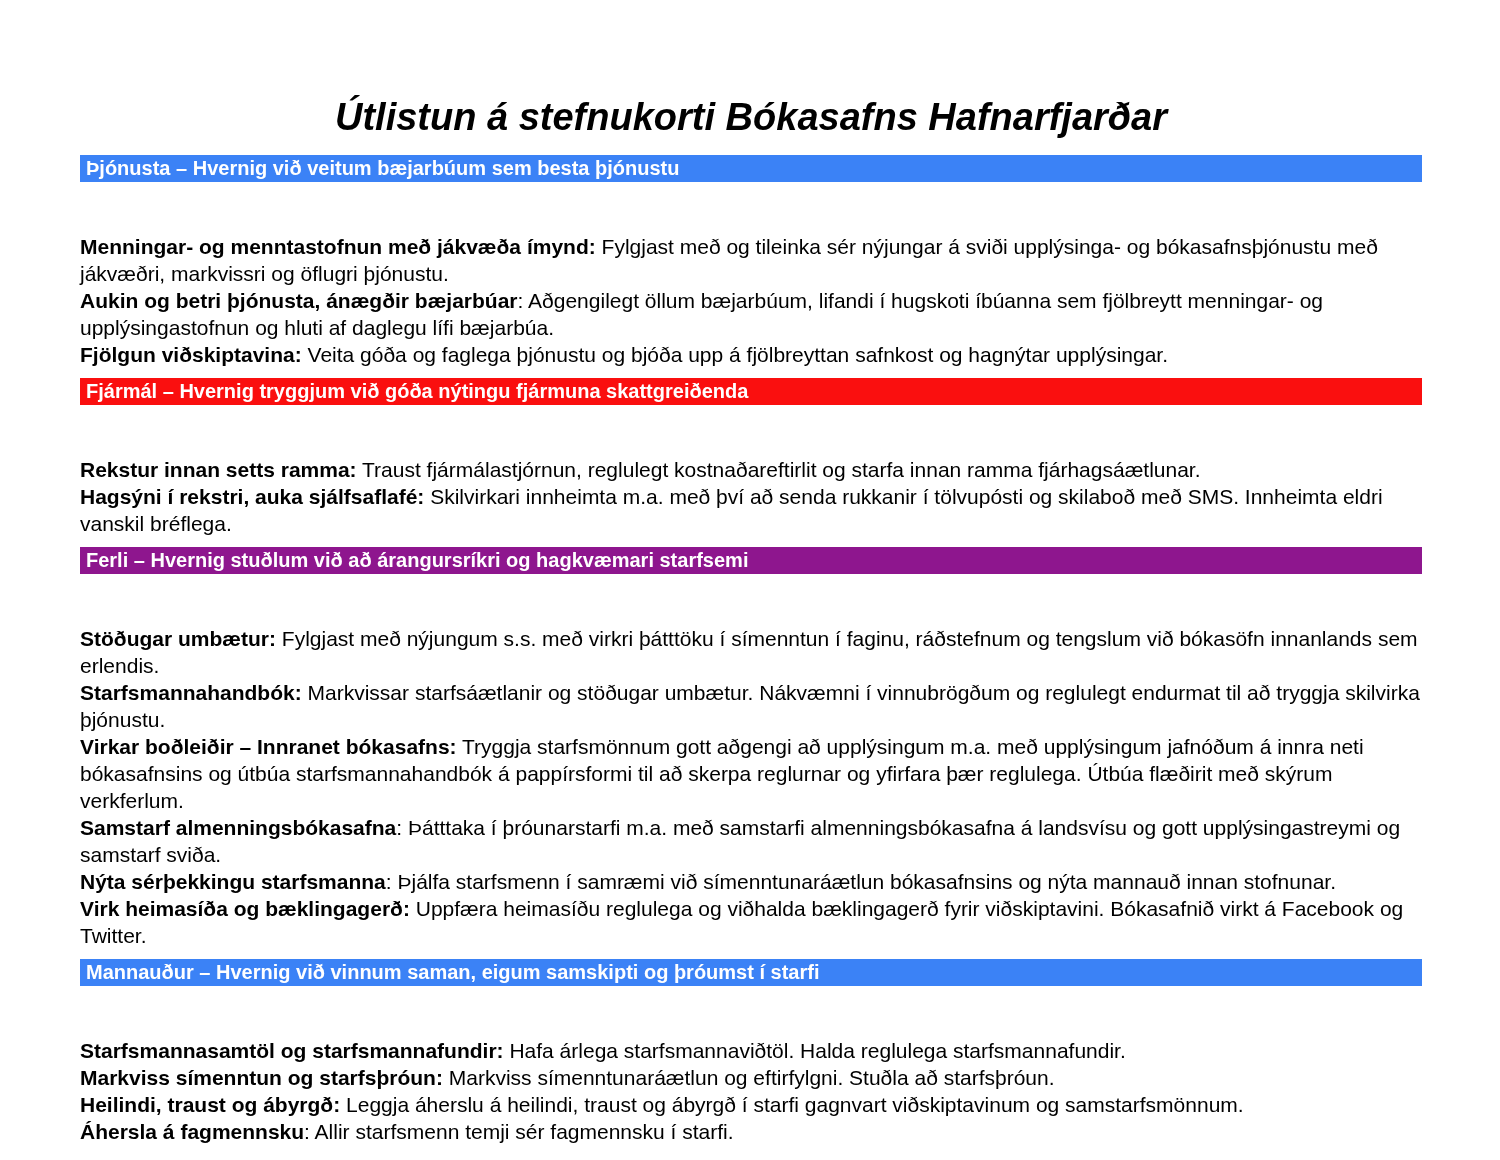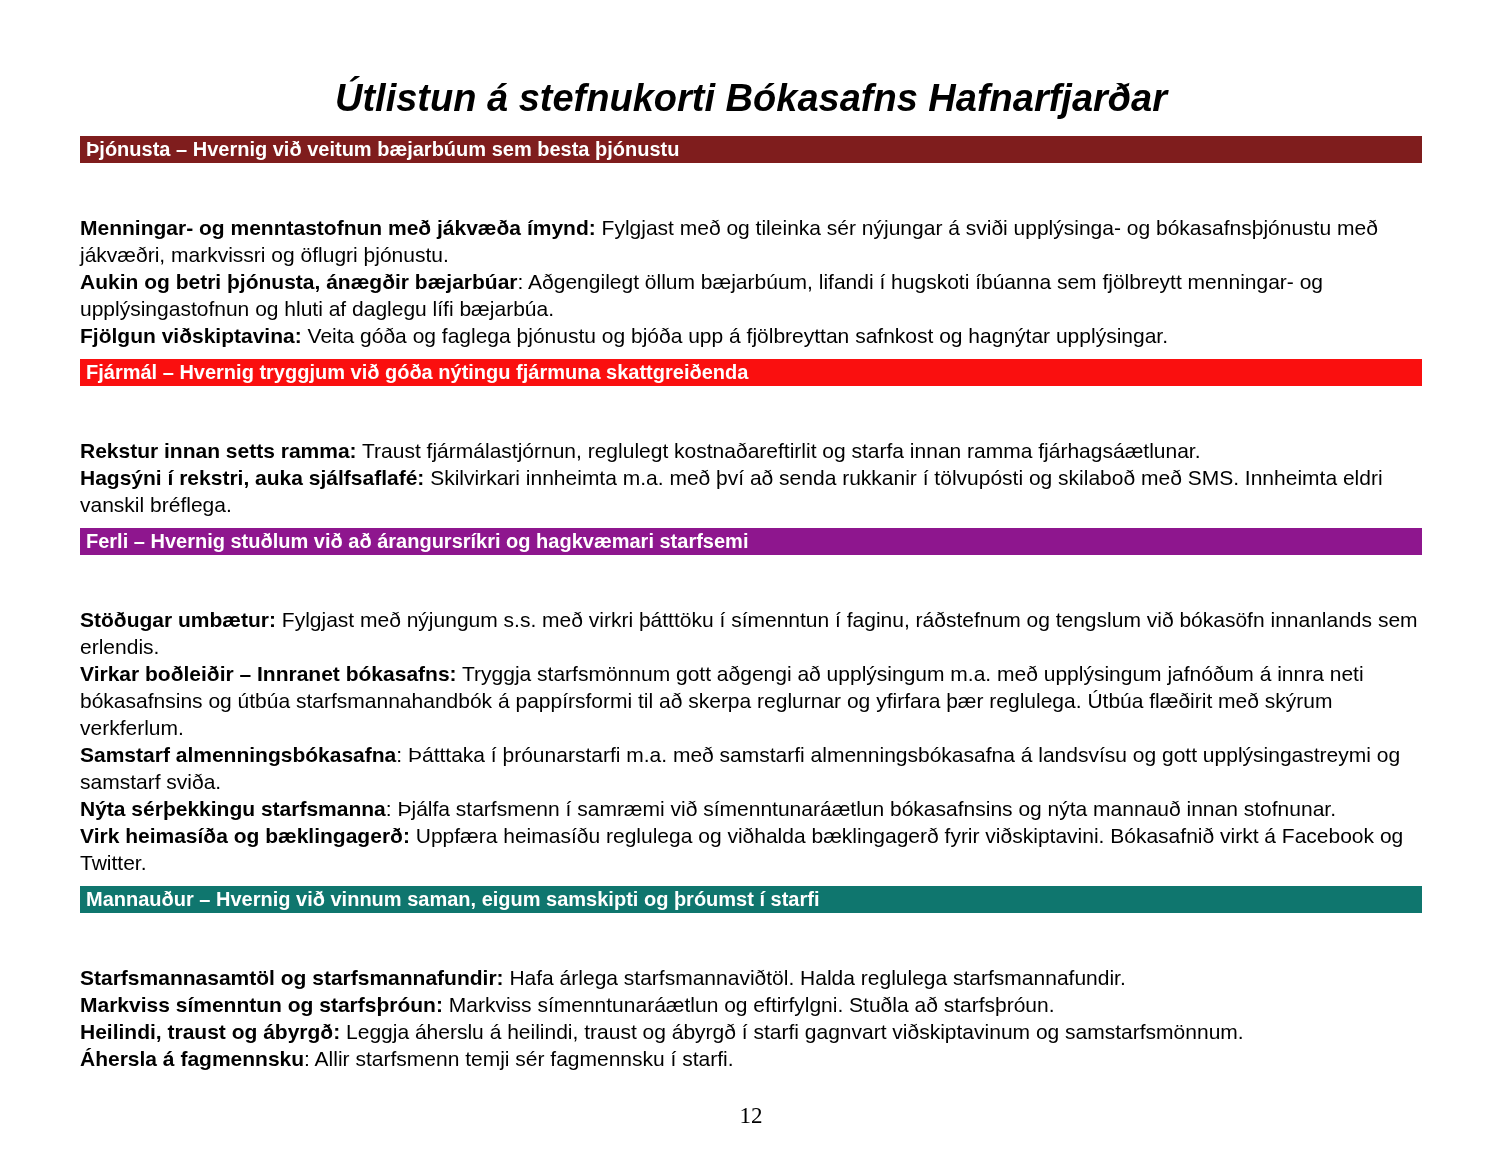--- a/index.html
+++ b/index.html
@@ -15,21 +15,21 @@
     color: #000000;
   }
   .page {
     box-sizing: border-box;
     width: 1500px;
     height: 1160px;
     padding: 0 78px 0 80px;
   }
   .doc-title {
     margin: 0 0 15px 0;
-    padding-top: 75px;
+    padding-top: 94px;
     line-height: 46px;
     font-size: 38px;
     font-weight: bold;
     font-style: italic;
     text-align: center;
     letter-spacing: 0px;
   }
   .section-header {
     box-sizing: border-box;
     height: 27px;
@@ -61,40 +61,41 @@
     line-height: 28px;
   }
 </style>
 </head>
 <body>
 
 <div class="page">
   <h1 class="doc-title">Útlistun á stefnukorti Bókasafns Hafnarfjarðar</h1>
 
   <div id="sections">
-      <div class="section-header" style="background: #7f1d1d;">Þjónusta – Hvernig við veitum bæjarbúum sem besta þjónustu</div>
+      <div class="section-header" style="background: #3b82f6;">Þjónusta – Hvernig við veitum bæjarbúum sem besta þjónustu</div>
       <div class="section-body">
         <div class="item"><span class="lead">Menningar- og menntastofnun með jákvæða ímynd:</span><span class="rest"> Fylgjast með og tileinka sér nýjungar á sviði upplýsinga- og bókasafnsþjónustu með jákvæðri, markvissri og öflugri þjónustu.</span></div>
         <div class="item"><span class="lead">Aukin og betri þjónusta, ánægðir bæjarbúar</span><span class="rest">: Aðgengilegt öllum bæjarbúum, lifandi í hugskoti íbúanna sem fjölbreytt menningar- og upplýsingastofnun og hluti af daglegu lífi bæjarbúa.</span></div>
         <div class="item"><span class="lead">Fjölgun viðskiptavina:</span><span class="rest"> Veita góða og faglega þjónustu og bjóða upp á fjölbreyttan safnkost og hagnýtar upplýsingar.</span></div>
       </div>
       <div class="section-header" style="background: rgb(250, 15, 15);">Fjármál – Hvernig tryggjum við góða nýtingu fjármuna skattgreiðenda</div>
       <div class="section-body">
         <div class="item"><span class="lead">Rekstur innan setts ramma:</span><span class="rest"> Traust fjármálastjórnun, reglulegt kostnaðareftirlit og starfa innan ramma fjárhagsáætlunar.</span></div>
         <div class="item"><span class="lead">Hagsýni í rekstri, auka sjálfsaflafé:</span><span class="rest"> Skilvirkari innheimta m.a. með því að senda rukkanir í tölvupósti og skilaboð með SMS. Innheimta eldri vanskil bréflega.</span></div>
       </div>
       <div class="section-header" style="background: rgb(142, 22, 142);">Ferli – Hvernig stuðlum við að árangursríkri og hagkvæmari starfsemi</div>
       <div class="section-body">
         <div class="item"><span class="lead">Stöðugar umbætur:</span><span class="rest"> Fylgjast með nýjungum s.s. með virkri þátttöku í símenntun í faginu, ráðstefnum og tengslum við bókasöfn innanlands sem erlendis.</span></div>
+        <div class="item"><span class="lead">Starfsmannahandbók:</span><span class="rest"> Markvissar starfsáætlanir og stöðugar umbætur. Nákvæmni í vinnubrögðum og reglulegt endurmat til að tryggja skilvirka þjónustu.</span></div>
         <div class="item"><span class="lead">Virkar boðleiðir – Innranet bókasafns:</span><span class="rest"> Tryggja starfsmönnum gott aðgengi að upplýsingum m.a. með upplýsingum jafnóðum á innra neti bókasafnsins og útbúa starfsmannahandbók á pappírsformi til að skerpa reglurnar og yfirfara þær reglulega. Útbúa flæðirit með skýrum verkferlum.</span></div>
         <div class="item"><span class="lead">Samstarf almenningsbókasafna</span><span class="rest">: Þátttaka í þróunarstarfi m.a. með samstarfi almenningsbókasafna á landsvísu og gott upplýsingastreymi og samstarf sviða.</span></div>
         <div class="item"><span class="lead">Nýta sérþekkingu starfsmanna</span><span class="rest">: Þjálfa starfsmenn í samræmi við símenntunaráætlun bókasafnsins og nýta mannauð innan stofnunar.</span></div>
         <div class="item"><span class="lead">Virk heimasíða og bæklingagerð:</span><span class="rest"> Uppfæra heimasíðu reglulega og viðhalda bæklingagerð fyrir viðskiptavini. Bókasafnið virkt á Facebook og Twitter.</span></div>
       </div>
-      <div class="section-header" style="background: #0f766e;">Mannauður – Hvernig við vinnum saman, eigum samskipti og þróumst í starfi</div>
+      <div class="section-header" style="background: #3b82f6;">Mannauður – Hvernig við vinnum saman, eigum samskipti og þróumst í starfi</div>
       <div class="section-body">
         <div class="item"><span class="lead">Starfsmannasamtöl og starfsmannafundir:</span><span class="rest"> Hafa árlega starfsmannaviðtöl. Halda reglulega starfsmannafundir.</span></div>
         <div class="item"><span class="lead">Markviss símenntun og starfsþróun:</span><span class="rest"> Markviss símenntunaráætlun og eftirfylgni. Stuðla að starfsþróun.</span></div>
         <div class="item"><span class="lead">Heilindi, traust og ábyrgð:</span><span class="rest"> Leggja áherslu á heilindi, traust og ábyrgð í starfi gagnvart viðskiptavinum og samstarfsmönnum.</span></div>
         <div class="item"><span class="lead">Áhersla á fagmennsku</span><span class="rest">: Allir starfsmenn temji sér fagmennsku í starfi.</span></div>
       </div>
     </div>
 
   <div class="page-number">12</div>
 </div>

